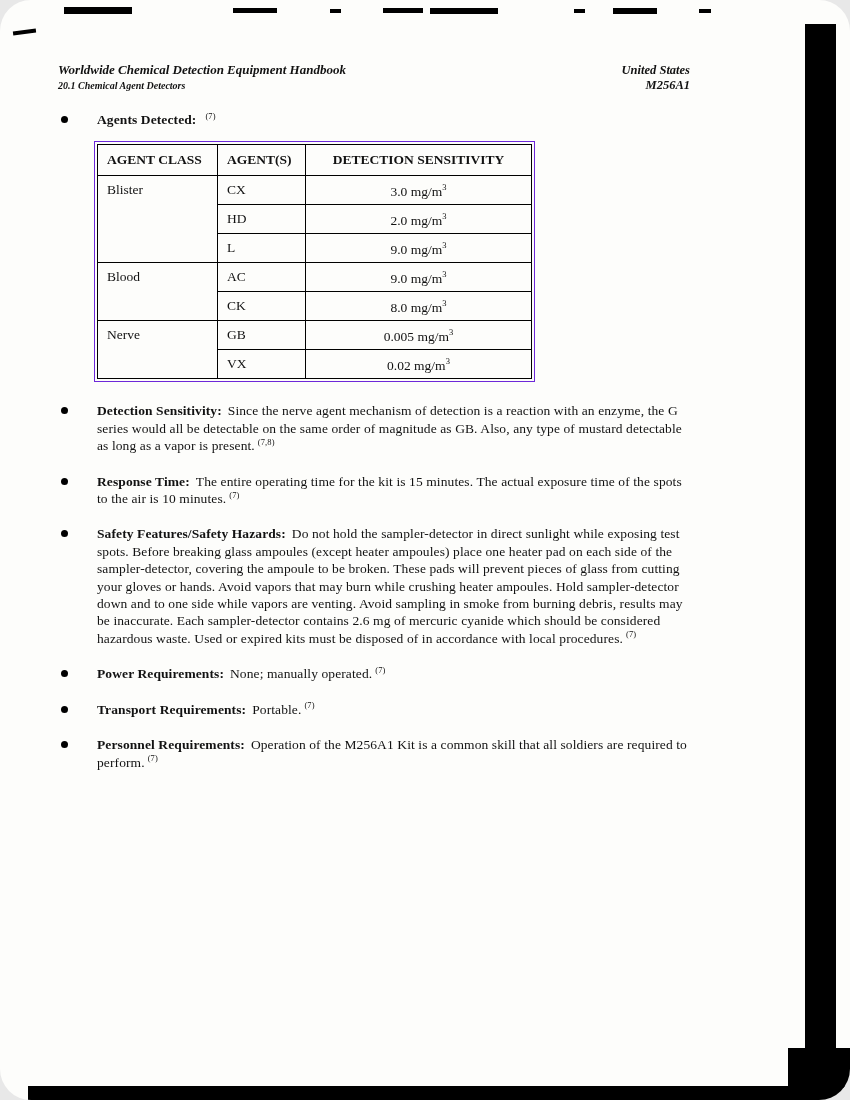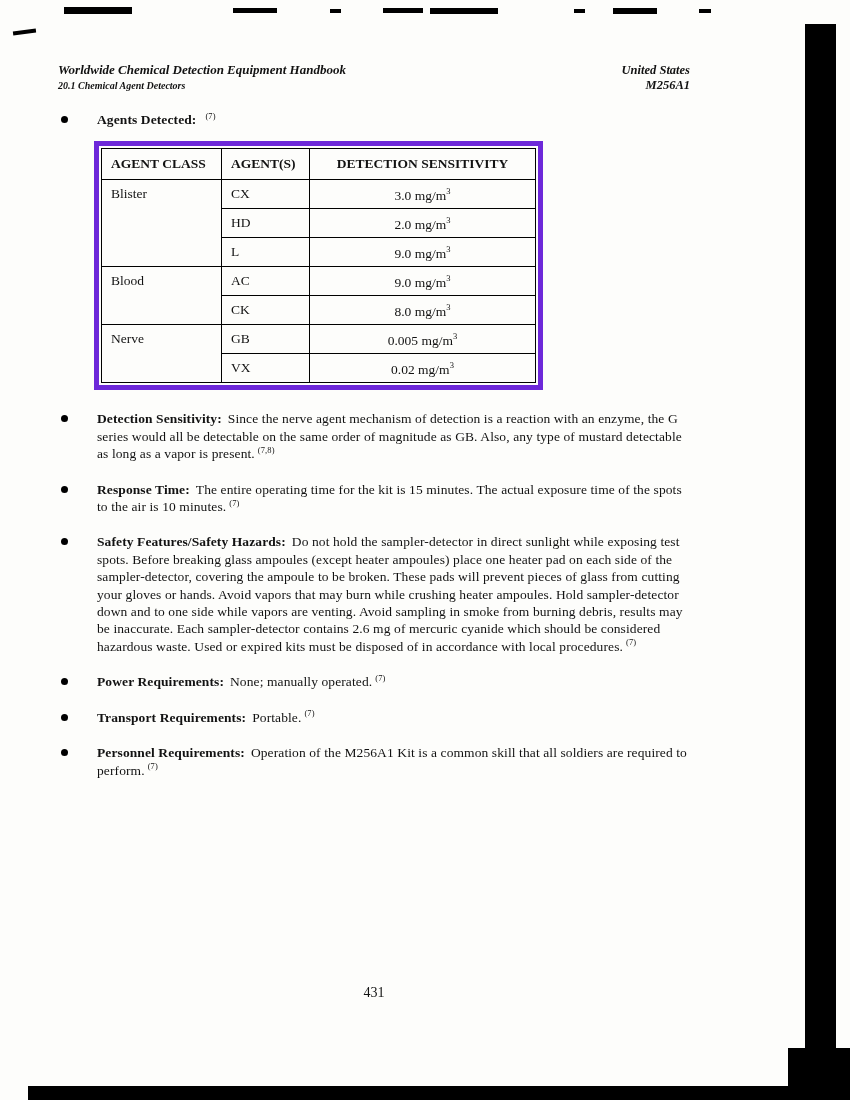--- a/index.html
+++ b/index.html
@@ -6,20 +6,21 @@
   html, body { background: #e8e8e8; }
   .page {
     position: relative;
     width: 850px;
     height: 1100px;
     margin: 0 auto;
     background: #fdfdfb;
     font-family: "Liberation Serif", serif;
     color: #121212;
     overflow: hidden;
+    border-radius: 31px;
   }
   .artifact { position: absolute; background: #000; }
   .tick-left { transform: rotate(-7deg); }
 
   
   .header {
     display: flex;
     justify-content: space-between;
     margin: 62px 160px 0 58px;
   }
@@ -39,21 +40,21 @@
   }
   .para { font-size: 13.5px; line-height: 17.4px; letter-spacing: 0.1px; }
   .label { font-weight: bold; margin-right: 6px; }
   .bi { font-weight: bold; font-style: italic; }
   sup.fn { font-size: 8.5px; margin-left: 3px; line-height: 0; }
   .see-line { margin-top: 13px; }
 
   
   .table-wrap {
     display: inline-block;
-    border: 5px solid #6d28d9;
+    border: 1px solid #6d28d9;
     padding: 2px;
     margin: 13px 0 0 36px;
     background: #fdfdfb;
   }
   table { border-collapse: collapse; }
   th, td { border: 1px solid #000; font-size: 13.5px; }
   th {
     font-weight: bold;
     padding: 7px 9px;
     text-align: left;
@@ -191,15 +192,14 @@
     </div>
 
     
     <div class="bullet para">
       <span class="dot"></span>
       <p><span class="label">Personnel Requirements:</span><span>Operation of the M256A1 Kit is a common skill that all soldiers are required to perform.</span><sup class="fn">(7)</sup></p>
     </div>
 
   </div>
 
-  <div class="page-number">431</div>
 
 </div>
 
 </body></html>

